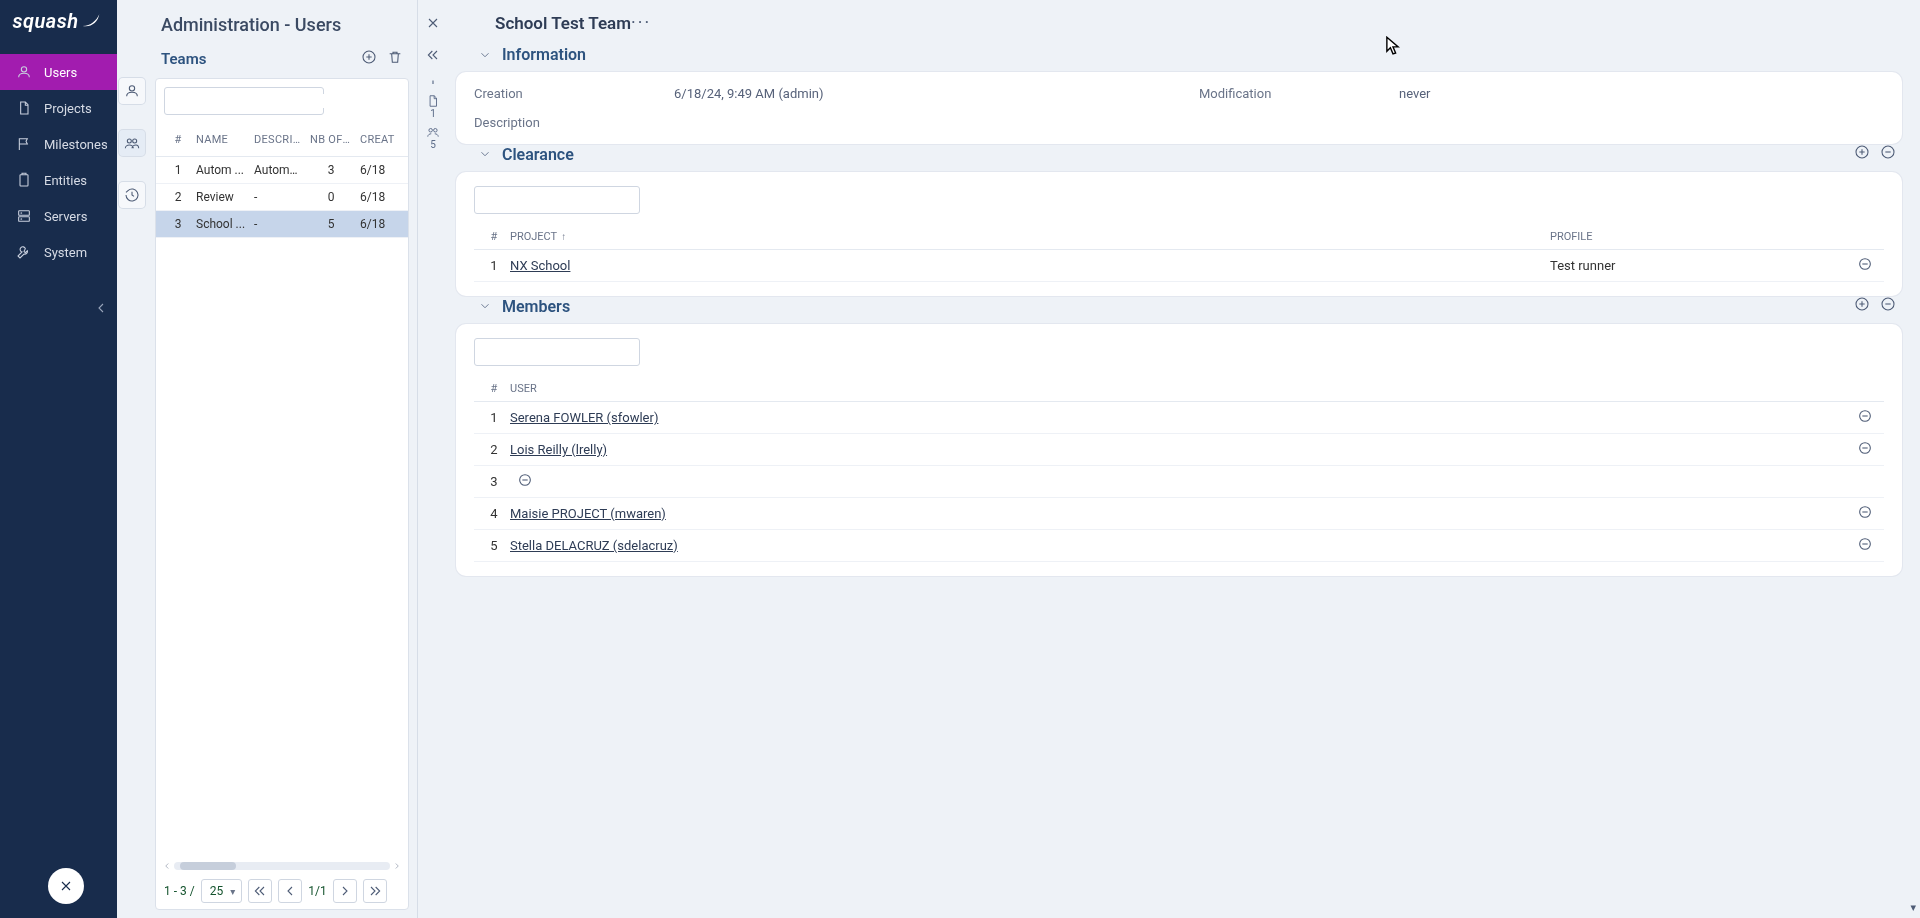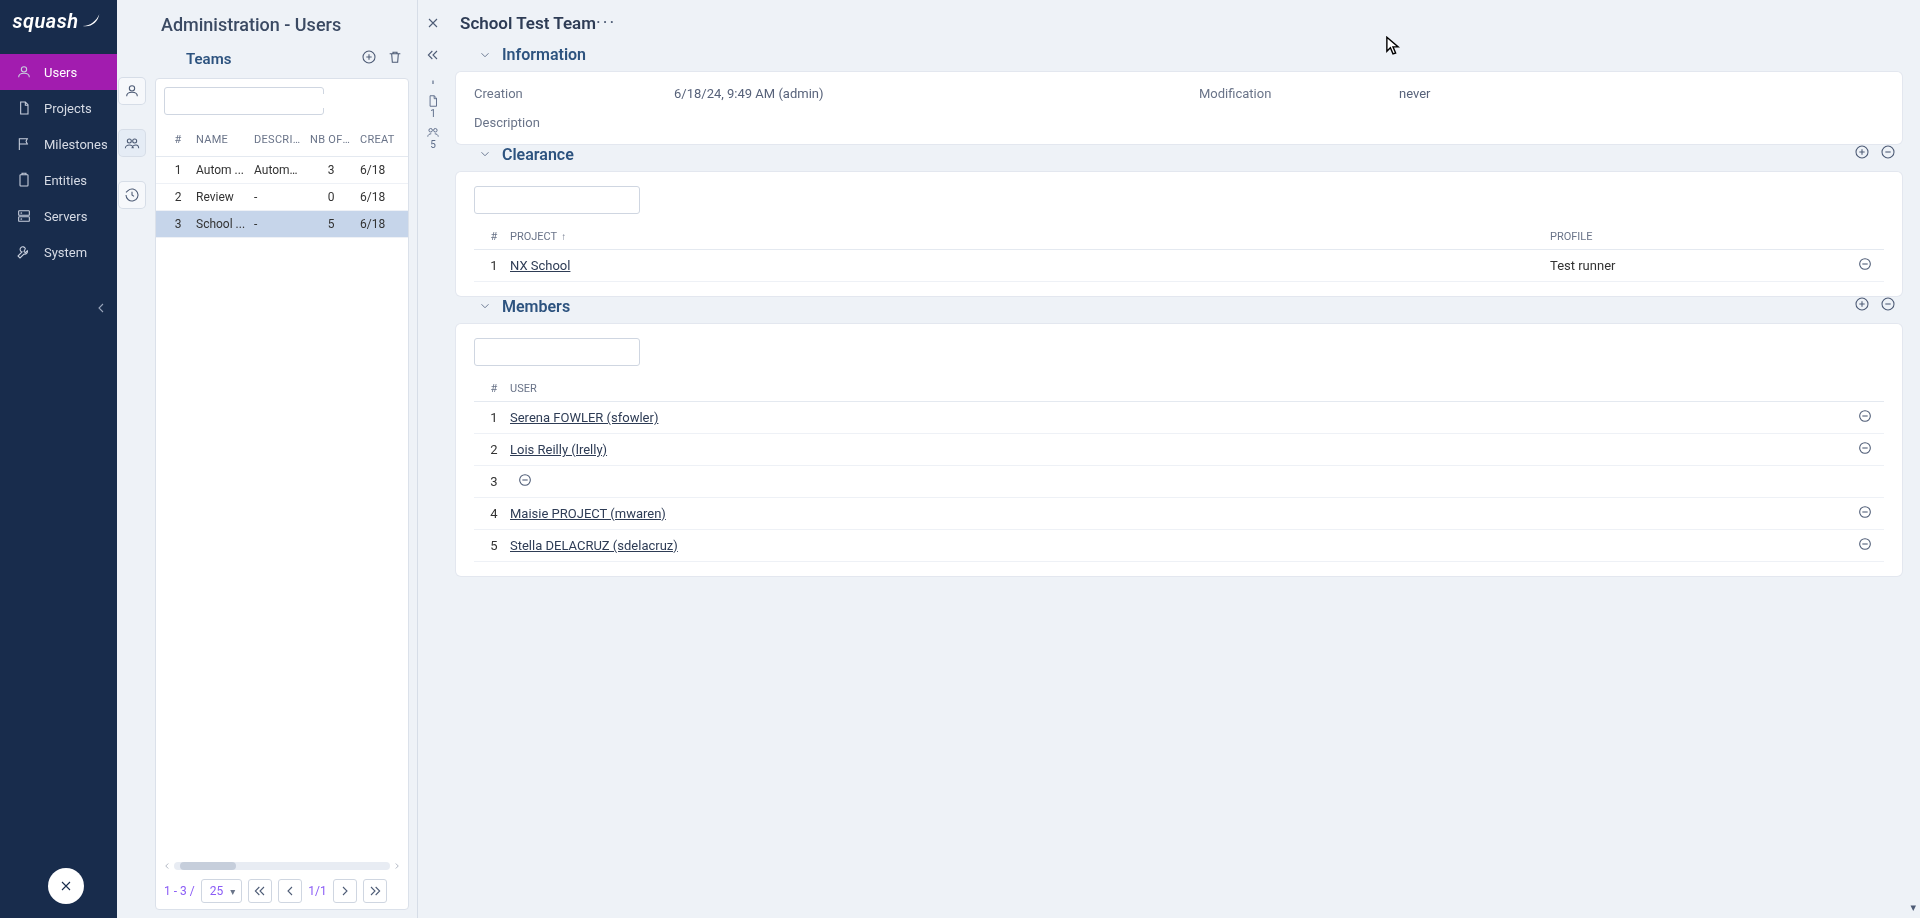--- a/index.html
+++ b/index.html
@@ -53,21 +53,21 @@
   
   .panel {
     width: 271px; background:#eef2f7; padding:10px 8px 8px 8px; display:flex; flex-direction:column;
     border-right:1px solid #d6dde7;
   }
   .panel-title { font-size:18px; font-weight:500; color:#3b4a63; padding:4px 6px 10px; }
   .panel-sub {
     display:flex; align-items:center; justify-content:space-between;
     padding:4px 6px 10px;
   }
-  .panel-sub h3 { font-size:15px; color:#2d537f; font-weight:600;margin-left:25px; }
+  .panel-sub h3 { font-size:15px; color:#2d537f; font-weight:600; }
   .panel-sub .actions { display:flex; gap:10px; color:#4d5b75; }
   .panel-sub .actions .ibtn { cursor:pointer; }
   .card {
     background:#fff; border:1px solid #dbe1ea; border-radius:4px; flex:1;
     display:flex; flex-direction:column; min-height:0;
   }
   .searchbox {
     display:flex; align-items:center; border:1px solid #cfd6e1; border-radius:3px; height:28px;
     padding:0 6px; margin:8px; width: 160px;
   }
@@ -82,49 +82,49 @@
   .c-name { width:58px; }
   .c-desc { width:56px; }
   .c-users { width:50px; text-align:center; }
   .c-created { width:44px; }
   .hscroll {
     height:14px; display:flex; align-items:center; gap:2px; padding:0 6px; color:#8a93a5;
   }
   .hscroll .track { flex:1; height:8px; background:#e8ecf3; border-radius:4px; position:relative; }
   .hscroll .thumb { position:absolute; left:6px; top:0; height:8px; width:56px; background:#c6cedb; border-radius:4px; }
   .pager {
-    display:flex; align-items:center; gap:6px; padding:6px 8px; font-size:12px; color:#8b5cf6;
+    display:flex; align-items:center; gap:6px; padding:6px 8px; font-size:12px; color:#14532d;
   }
   .pager .select { border:1px solid #cfd6e1; height:24px; border-radius:3px; padding:0 18px 0 8px; display:flex; align-items:center; position:relative; cursor:pointer; }
   .pager .select::after { content:"▾"; position:absolute; right:6px; font-size:10px; color:#6a7489; }
   .pager .pgbtn { width:24px; height:24px; border:1px solid #cfd6e1; border-radius:3px; display:flex; align-items:center; justify-content:center; cursor:pointer; color:#4d5b75; }
 
   
   .detailrail {
     width:30px; background:#eef2f7; display:flex; flex-direction:column; align-items:center; padding-top:10px; gap:6px;
   }
   .detailrail .ibtn { width:26px; height:26px; display:flex; align-items:center; justify-content:center; color:#4d5b75; cursor:pointer; }
   .detailrail .tile { width:26px; display:flex; flex-direction:column; align-items:center; font-size:10px; color:#5b6b88; cursor:pointer; }
   .detailrail .tile svg { width:14px; height:14px; }
 
   
   .detail {
     flex:1; background:#eef2f7; padding:10px 18px 18px 8px; overflow:auto; position:relative;
   }
-  .detail-head { display:flex; align-items:center; justify-content:flex-start; padding:2px 4px 12px; }
+  .detail-head { display:flex; align-items:center; justify-content:flex-start; padding:2px 4px 12px;margin-left:35px; }
   .detail-head h2 { font-size:17px; font-weight:600; color:#2e3c55; }
   .section { }
   .section-head {
     display:flex; align-items:center; gap:10px; color:#2d537f; font-size:16px; font-weight:600;
     padding:0 6px 8px 22px; position:relative;
   }
   .section-head .chev { color:#63728c; }
   .section-actions { margin-left:auto; display:flex; gap:10px; color:#4d5b75; }
   .section-body {
-    background:#fff; border-radius:5px; padding:14px 18px; box-shadow:0 0 0 1px #e3e7ef;
+    background:#fff; border-radius:10px; padding:14px 18px; box-shadow:0 0 0 1px #e3e7ef;
   }
   .info-grid { display:grid; grid-template-columns: 160px 1fr 160px 1fr; gap:10px 40px; font-size:13px; color:#57627a; }
   .info-grid .lbl { color:#6a7489; }
   .desc-area { margin-top:14px; color:#6a7489; }
   .desc-area .placeholder { color:#8c95a8; margin-top:6px; padding-left:8px; }
 
   .subsearch { margin-bottom:10px; }
   .subsearch .searchbox { margin:0; width:166px; }
 
   .gridhead { display:flex; font-size:11px; color:#6a7489; border-bottom:1px solid #e4e9f0; padding:6px 4px; }

